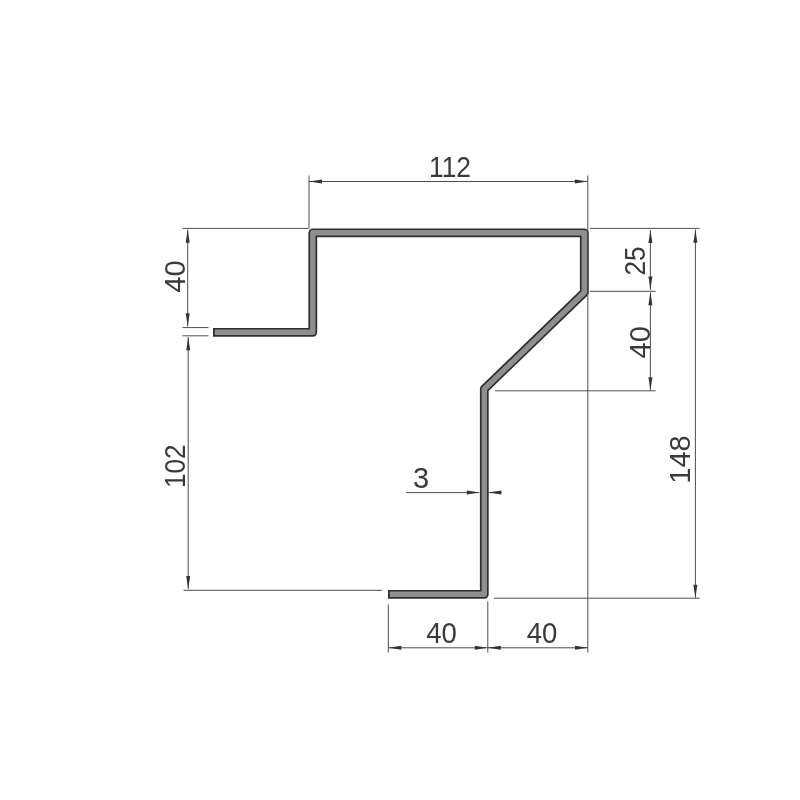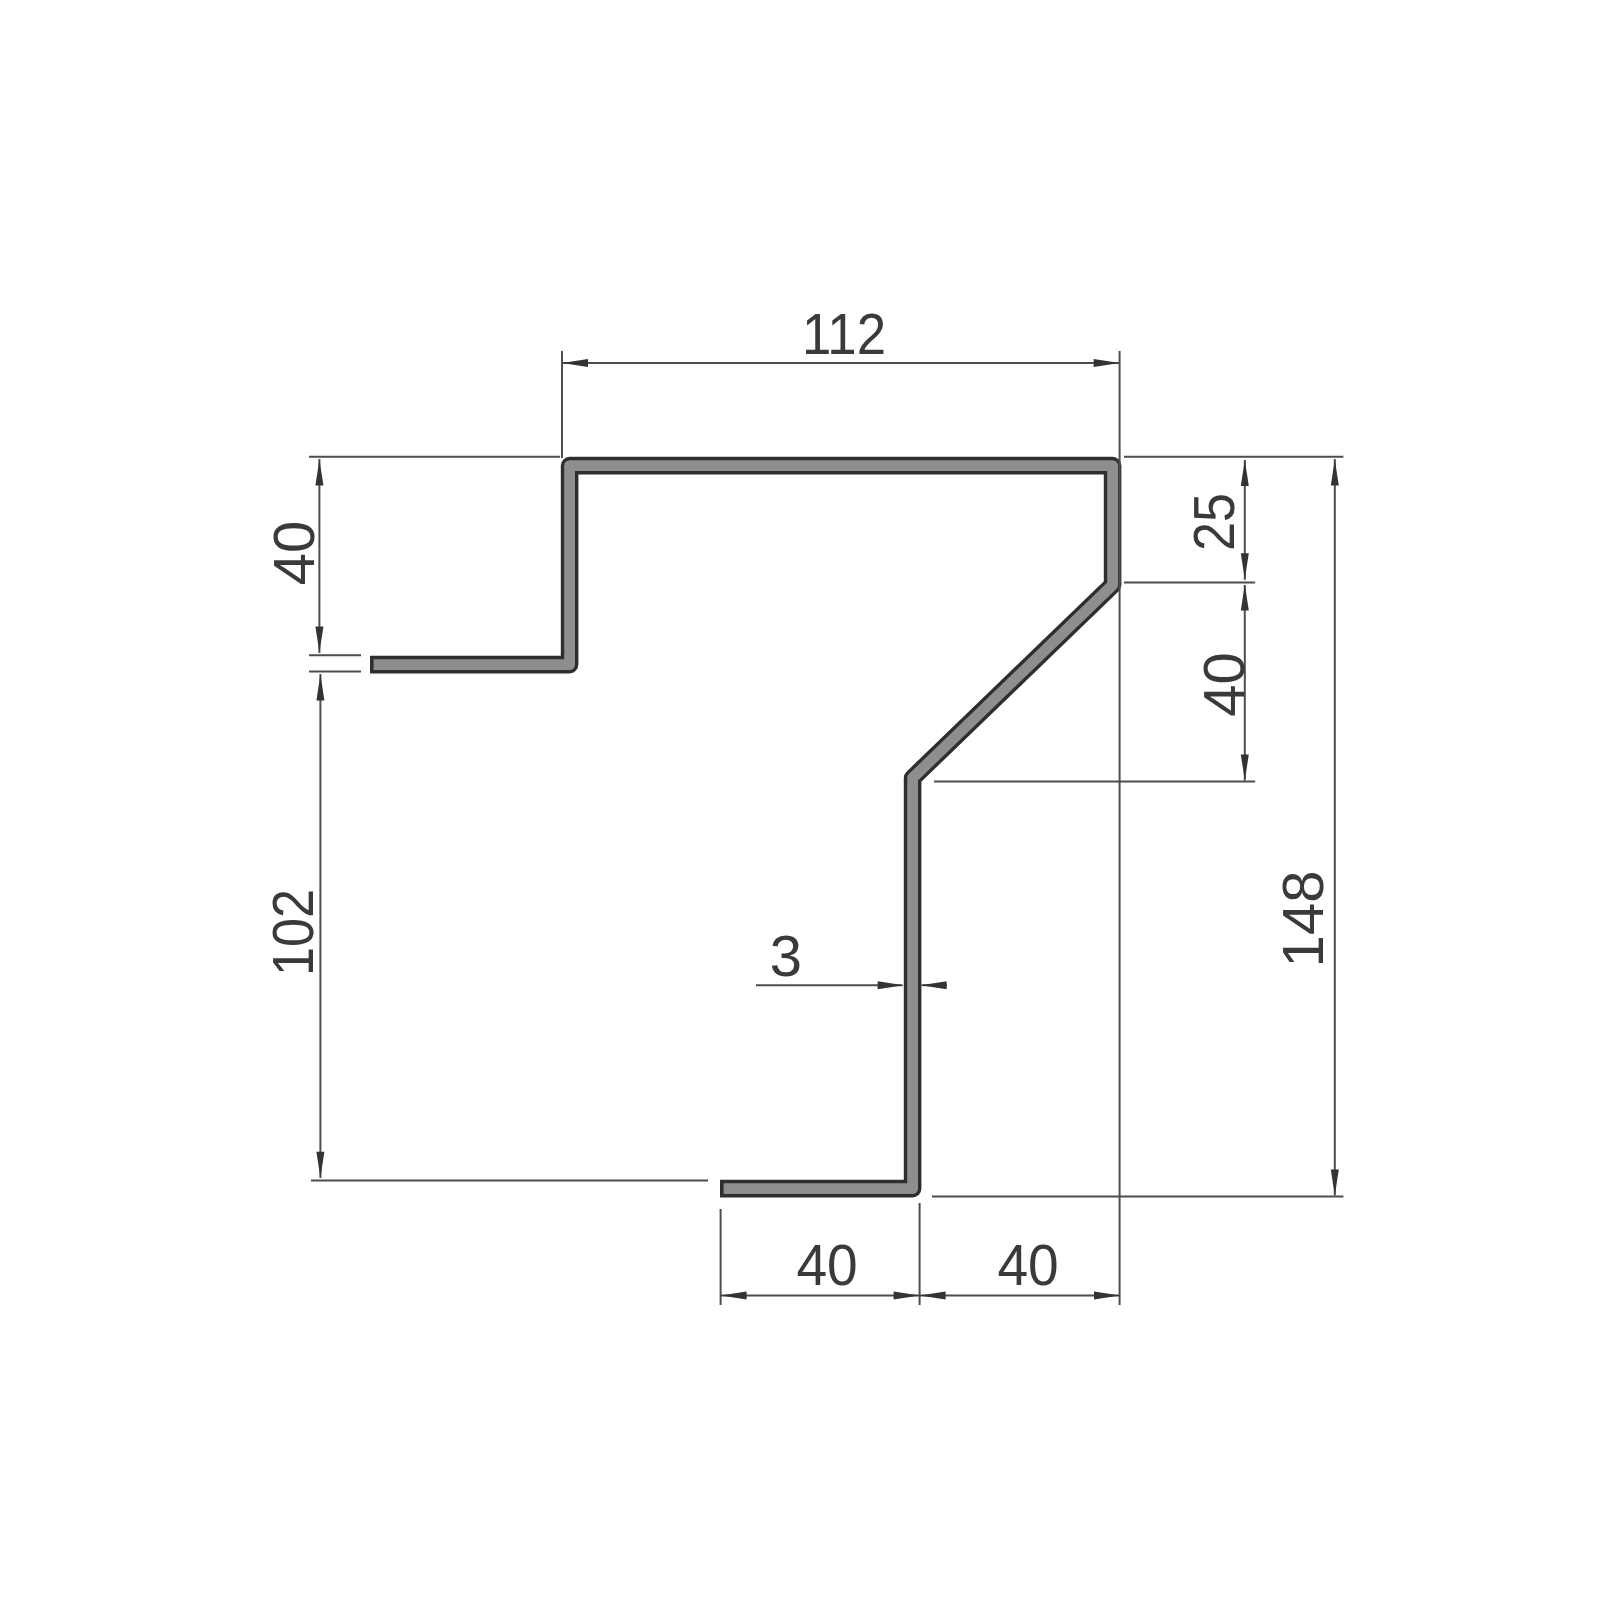--- a/index.html
+++ b/index.html
@@ -1,17 +1,17 @@
 <!DOCTYPE html>
 <html><head>
 <meta charset="utf-8">
 <title>Profile drawing</title>
 <style>
   html,body{margin:0;padding:0;background:#ffffff;}
-  .wrap{width:648px;height:800px;background:#ffffff;}
+  .wrap{width:648px;height:800px;background:#ffffff;padding-left:28px;}
   text{font-family:"Liberation Sans",sans-serif;fill:#3a3a3a;}
 </style>
 </head>
 <body>
 <div class="wrap">
 <svg width="800" height="800" viewBox="0 0 800 800">
 <defs>
   <path id="ar" d="M0,0 L13,-2 L13,2 Z" fill="#333333"></path>
 </defs>
 

